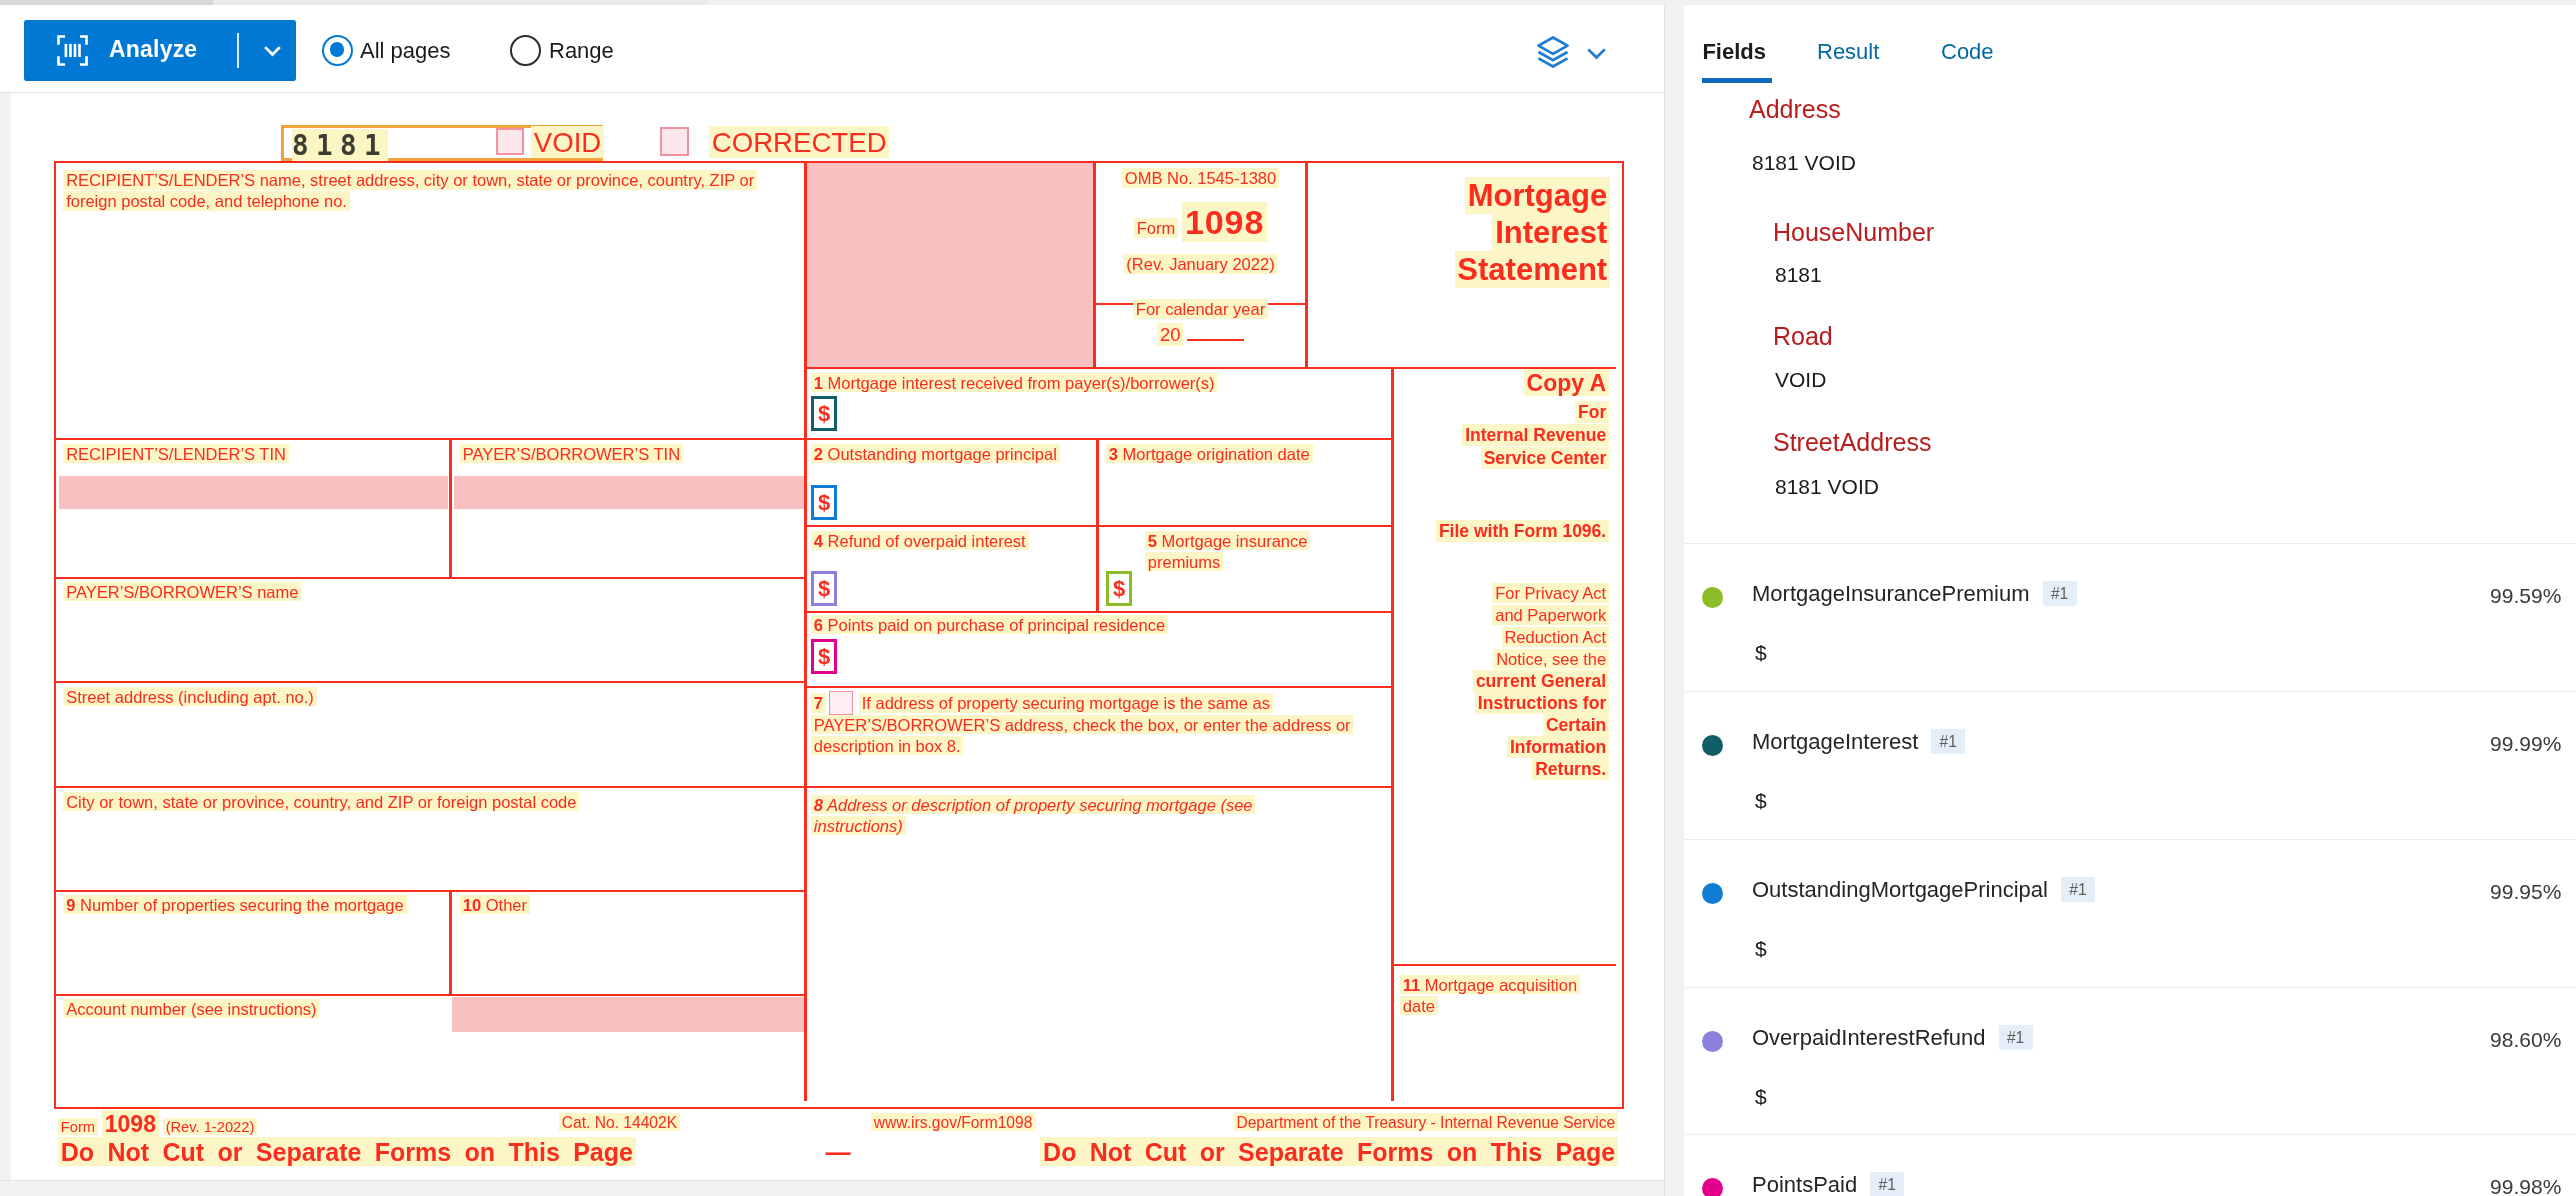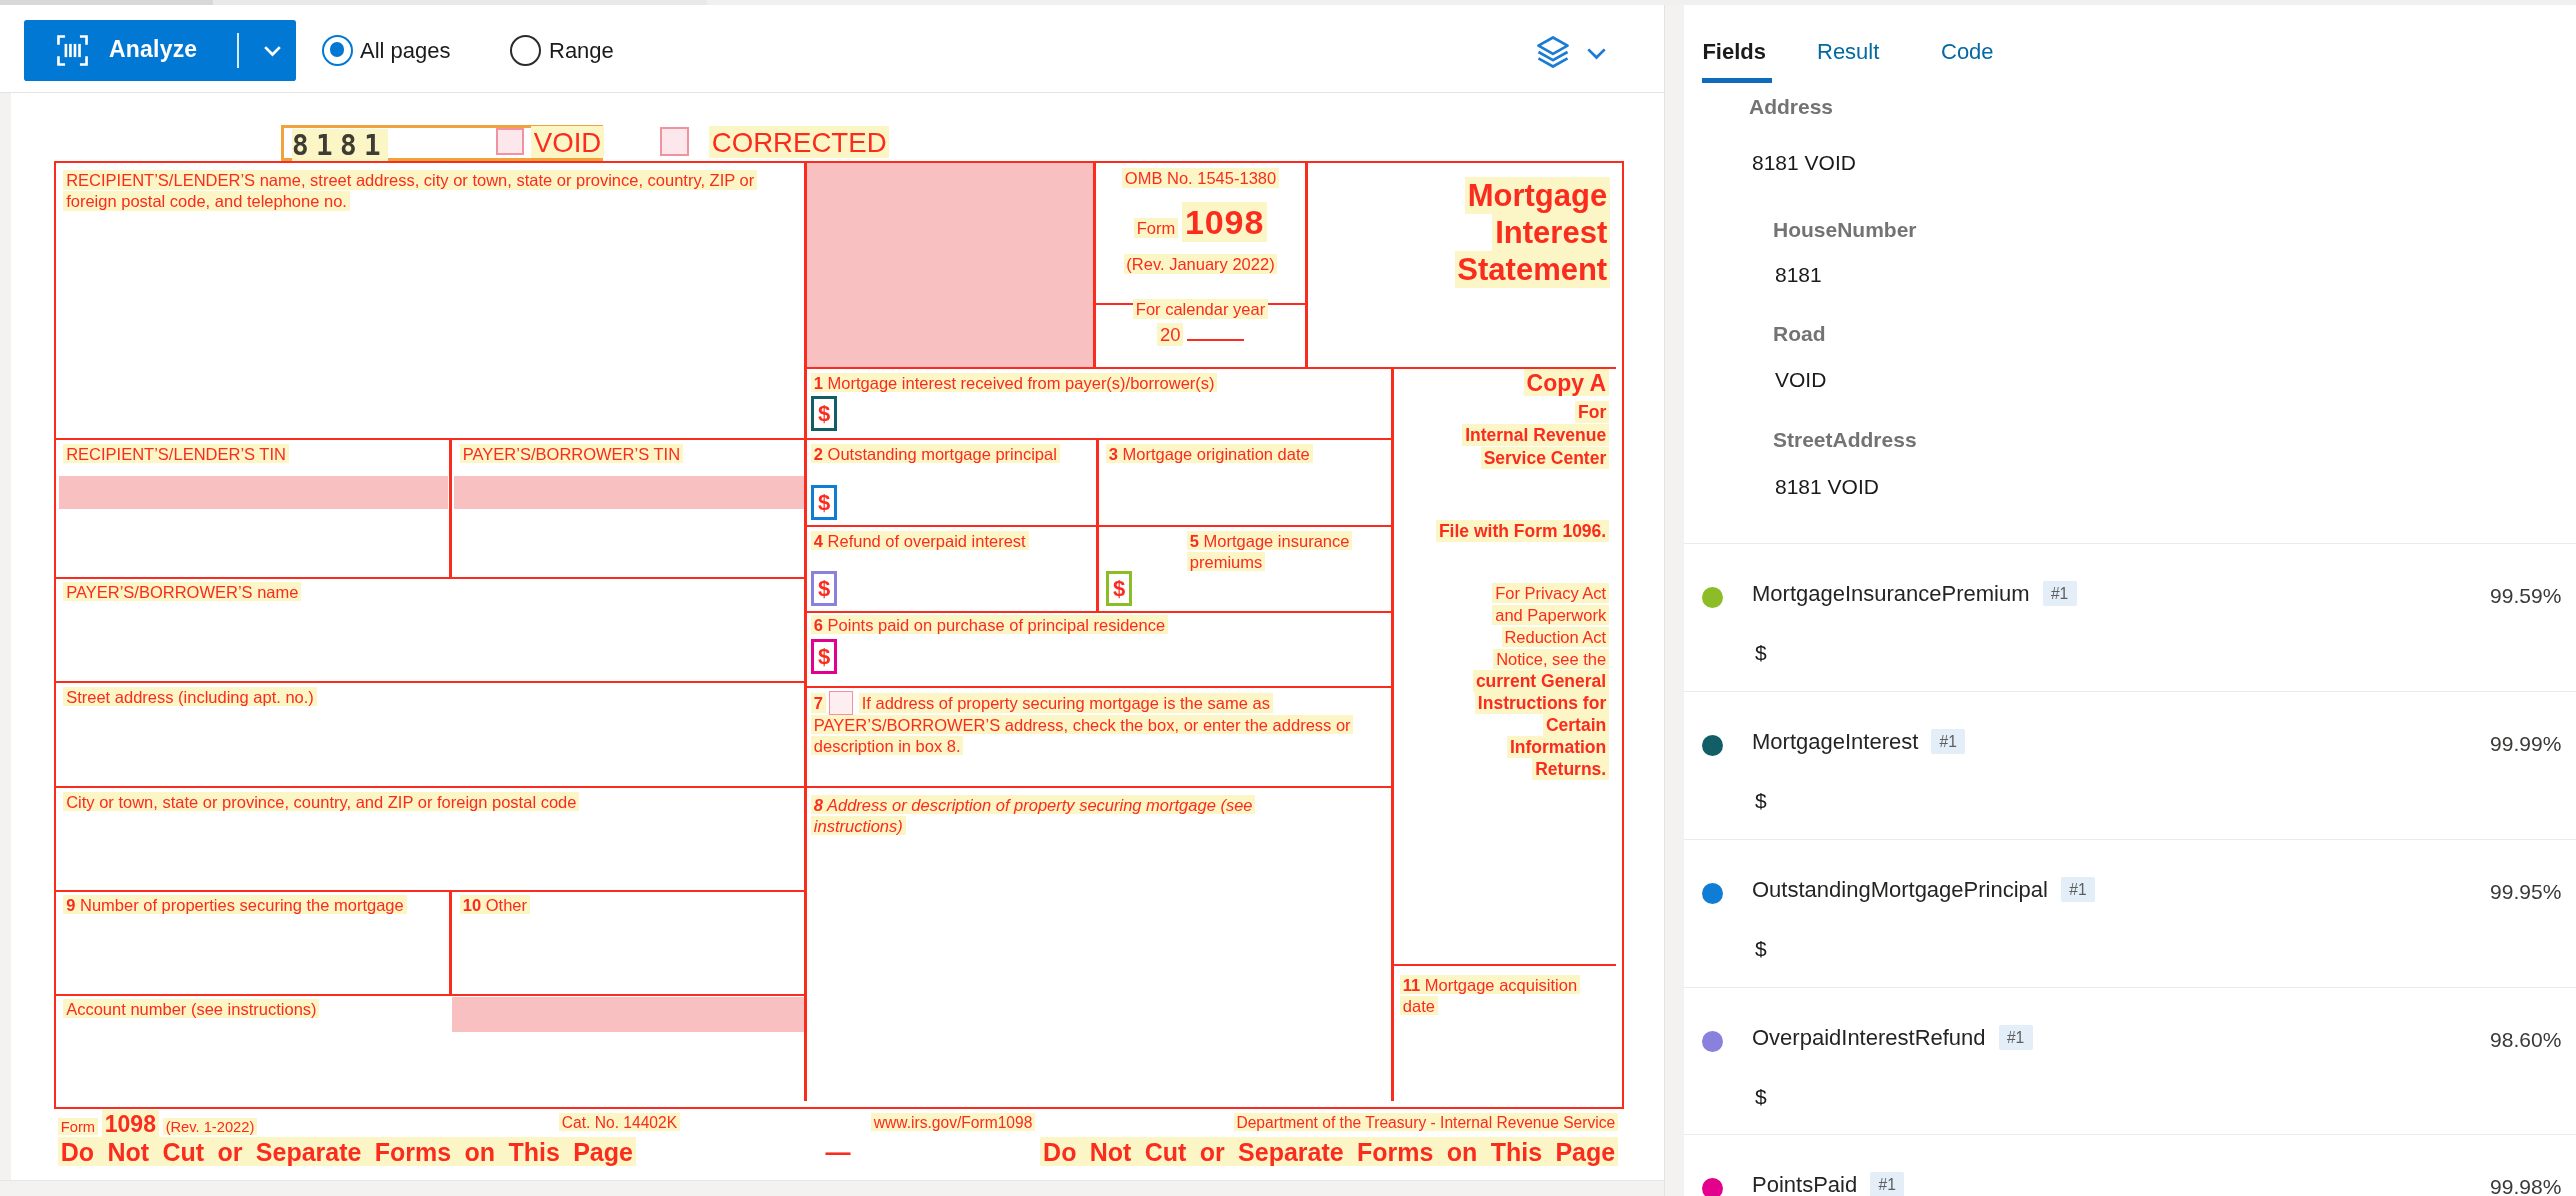--- a/index.html
+++ b/index.html
@@ -74,21 +74,21 @@
   .footer1 .furl{left:813px;top:2.8px;font-size:15.6px;}
   .footer1 .fdept{right:0;top:2.8px;font-size:15.6px;}
   .footer2{left:58px;top:1133px;width:1560px;display:flex;justify-content:space-between;align-items:center;
            font-size:25px;font-weight:bold;color:#fa2c1d;word-spacing:6.4px;}
   
   .midstrip{left:1664px;top:4.6px;width:19.3px;height:1192px;background:#f3f2f1;border-left:0.9px solid #e5e3e1;}
   .panel{left:1684px;top:4.6px;width:892px;height:1192px;background:#fff;}
   .tab{font-size:22px;color:#0369a1;cursor:pointer;}
   .tab.active{font-weight:bold;color:#1b1b1b;}
   .tab-underline{left:18.4px;top:73px;width:70px;height:5.5px;background:#0f6cbd;}
-  .alabel{font-size:21px;color:#737373;font-weight:bold;}
+  .alabel{font-size:25px;color:#b91c1c;}
   .avalue{font-size:21px;color:#1b1a19;}
   .psep{left:0;width:892px;height:1.8px;background:#edebe9;}
   .frow{left:0;width:892px;height:147px;cursor:pointer;}
   .fdot{left:18.4px;width:21px;height:21px;border-radius:50%;}
   .nrow{left:68px;top:0;display:flex;align-items:center;}
   .fname{font-size:22px;color:#252423;white-space:nowrap;}
   .fbadge{margin-left:13px;font-size:15.6px;color:#5f5e5c;background:#e3eef9;padding:3.7px 8.3px;border-radius:1.8px;}
   .fconf{right:14.7px;top:1.8px;font-size:21px;color:#3b3a39;}
   .fval{left:71px;top:62px;font-size:21px;color:#1b1a19;}
 </style>
@@ -188,21 +188,21 @@
     <div class="abs bx" style="left:7.4px;top:524px;width:460px;"><span class="hl">Street address (including apt. no.)</span></div>
     <div class="abs bx" style="left:7.4px;top:629px;width:726px;"><span class="hl">City or town, state or province, country, and ZIP or foreign postal code</span></div>
     <div class="abs bx" style="left:7.4px;top:732px;width:368px;"><span class="hl"><b class="bn">9</b> <span>Number of properties securing the mortgage</span></span></div>
     <div class="abs bx" style="left:404px;top:732px;width:276px;"><span class="hl"><b class="bn">10</b> <span>Other</span></span></div>
     <div class="abs bx" style="left:7.4px;top:836px;width:368px;"><span class="hl">Account number (see instructions)</span></div>
 
     <div class="abs bx" style="left:755px;top:210px;width:570px;"><span class="hl"><b class="bn">1</b> <span>Mortgage interest received from payer(s)/borrower(s)</span></span></div>
     <div class="abs bx" style="left:755px;top:281px;width:257px;"><span class="hl"><b class="bn">2</b> <span>Outstanding mortgage principal</span></span></div>
     <div class="abs bx" style="left:1050px;top:281px;width:276px;"><span class="hl"><b class="bn">3</b> <span>Mortgage origination date</span></span></div>
     <div class="abs bx" style="left:755px;top:368px;width:221px;"><span class="hl"><b class="bn">4</b> <span>Refund of overpaid interest</span></span></div>
-    <div class="abs bx" style="left:1092px;top:368px;width:221px;padding-left:39px;"><span class="hl"><b class="bn">5</b> <span>Mortgage insurance premiums</span></span></div>
+    <div class="abs bx" style="left:1050px;top:368px;width:221px;padding-left:39px;"><span class="hl"><b class="bn">5</b> <span>Mortgage insurance premiums</span></span></div>
     <div class="abs bx" style="left:755px;top:452px;width:551px;"><span class="hl"><b class="bn">6</b> <span>Points paid on purchase of principal residence</span></span></div>
     <div class="abs bx" style="left:755px;top:528px;width:542px;"><span class="hl"><b class="bn">7</b></span><span class="cb cb7"></span><span class="hl">If address of property securing mortgage is the same as PAYER’S/BORROWER’S address, check the box, or enter the address or description in box 8.</span></div>
     <div class="abs bx" style="left:755px;top:632px;width:533px;font-style:italic;"><span class="hl"><b class="bn">8</b> <span>Address or description of property securing mortgage (see instructions)</span></span></div>
     <div class="abs bx" style="left:1344px;top:812px;width:193px;"><span class="hl"><b class="bn">11</b> <span>Mortgage acquisition date</span></span></div>
 
     <div class="abs dollar" style="left: 755px; top: 233px; border-color: rgb(17, 94, 103);">$</div>
     <div class="abs dollar" style="left: 755px; top: 322px; border-color: rgb(15, 124, 214);">$</div>
     <div class="abs dollar" style="left: 755px; top: 408px; border-color: rgb(138, 128, 221);">$</div>
     <div class="abs dollar" style="left: 1050px; top: 408px; border-color: rgb(140, 189, 38);">$</div>
     <div class="abs dollar" style="left: 755px; top: 476px; border-color: rgb(227, 0, 140);">$</div>

